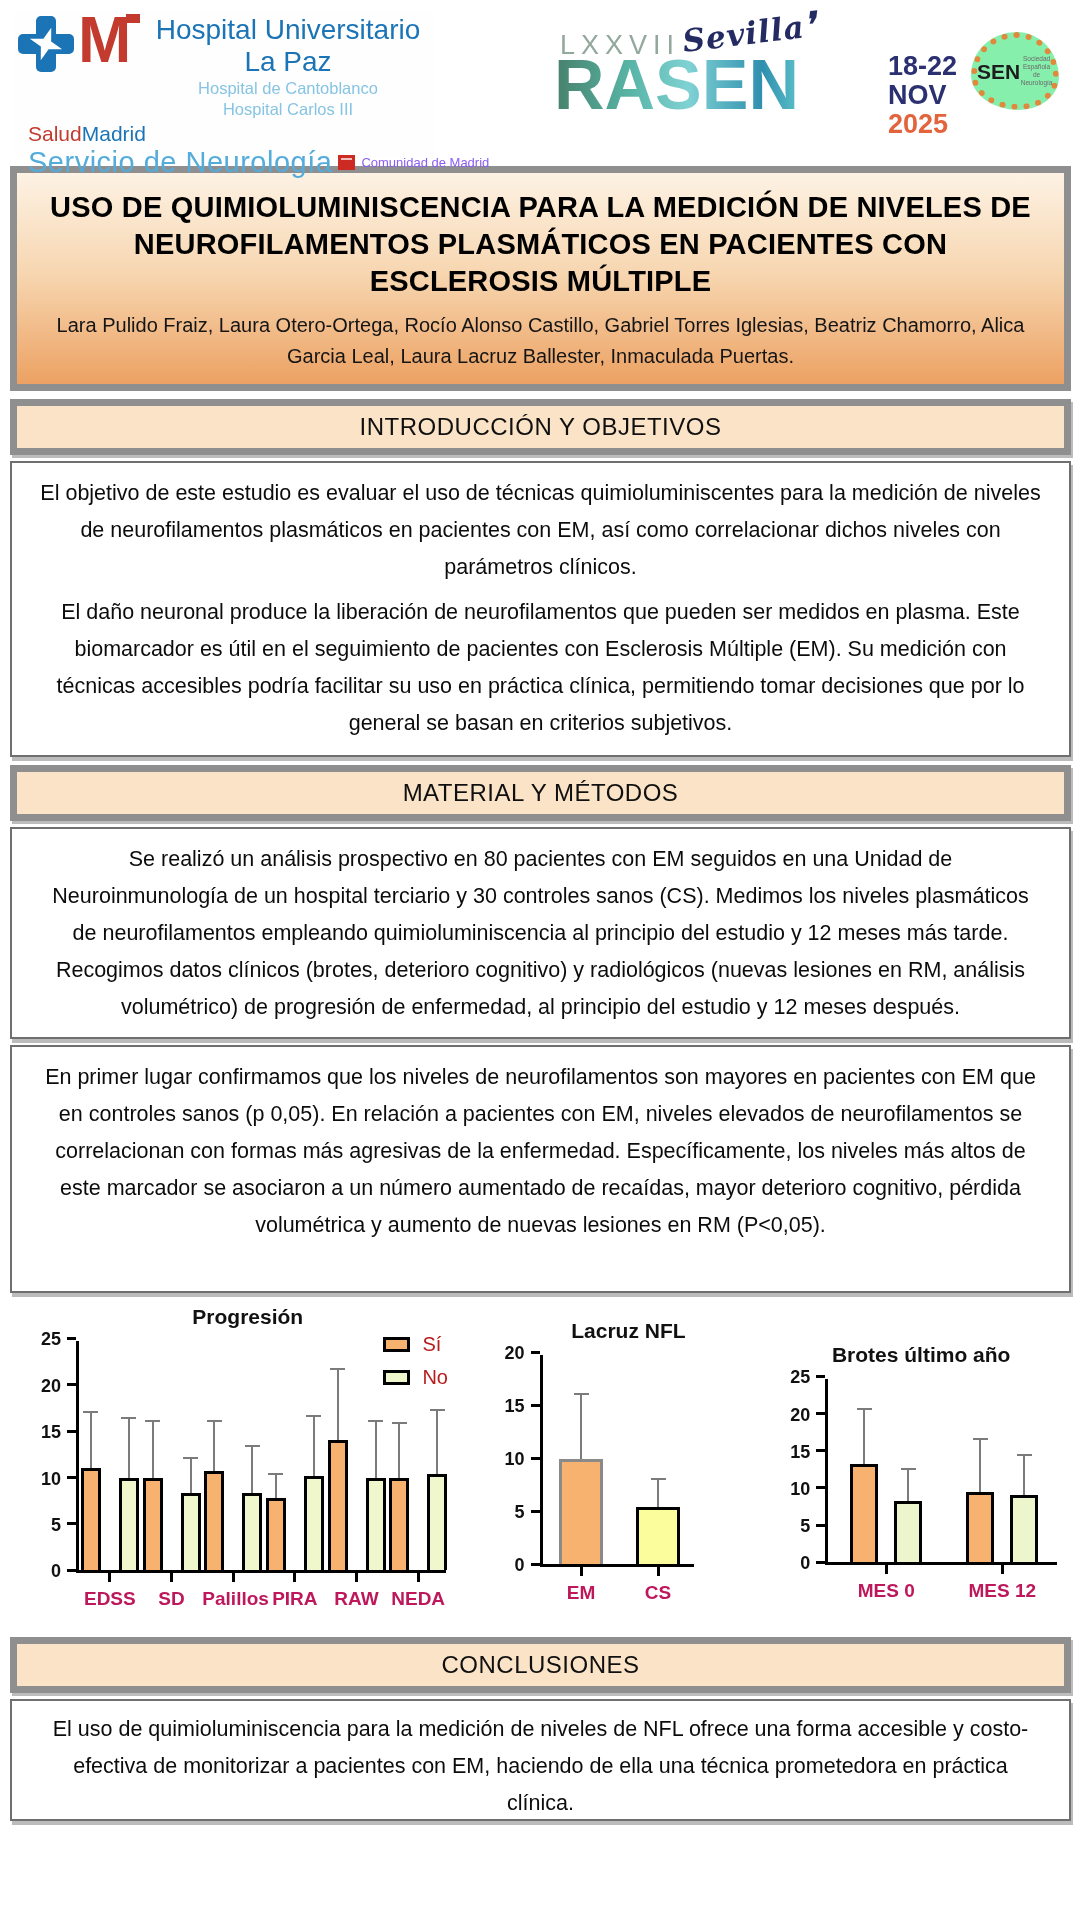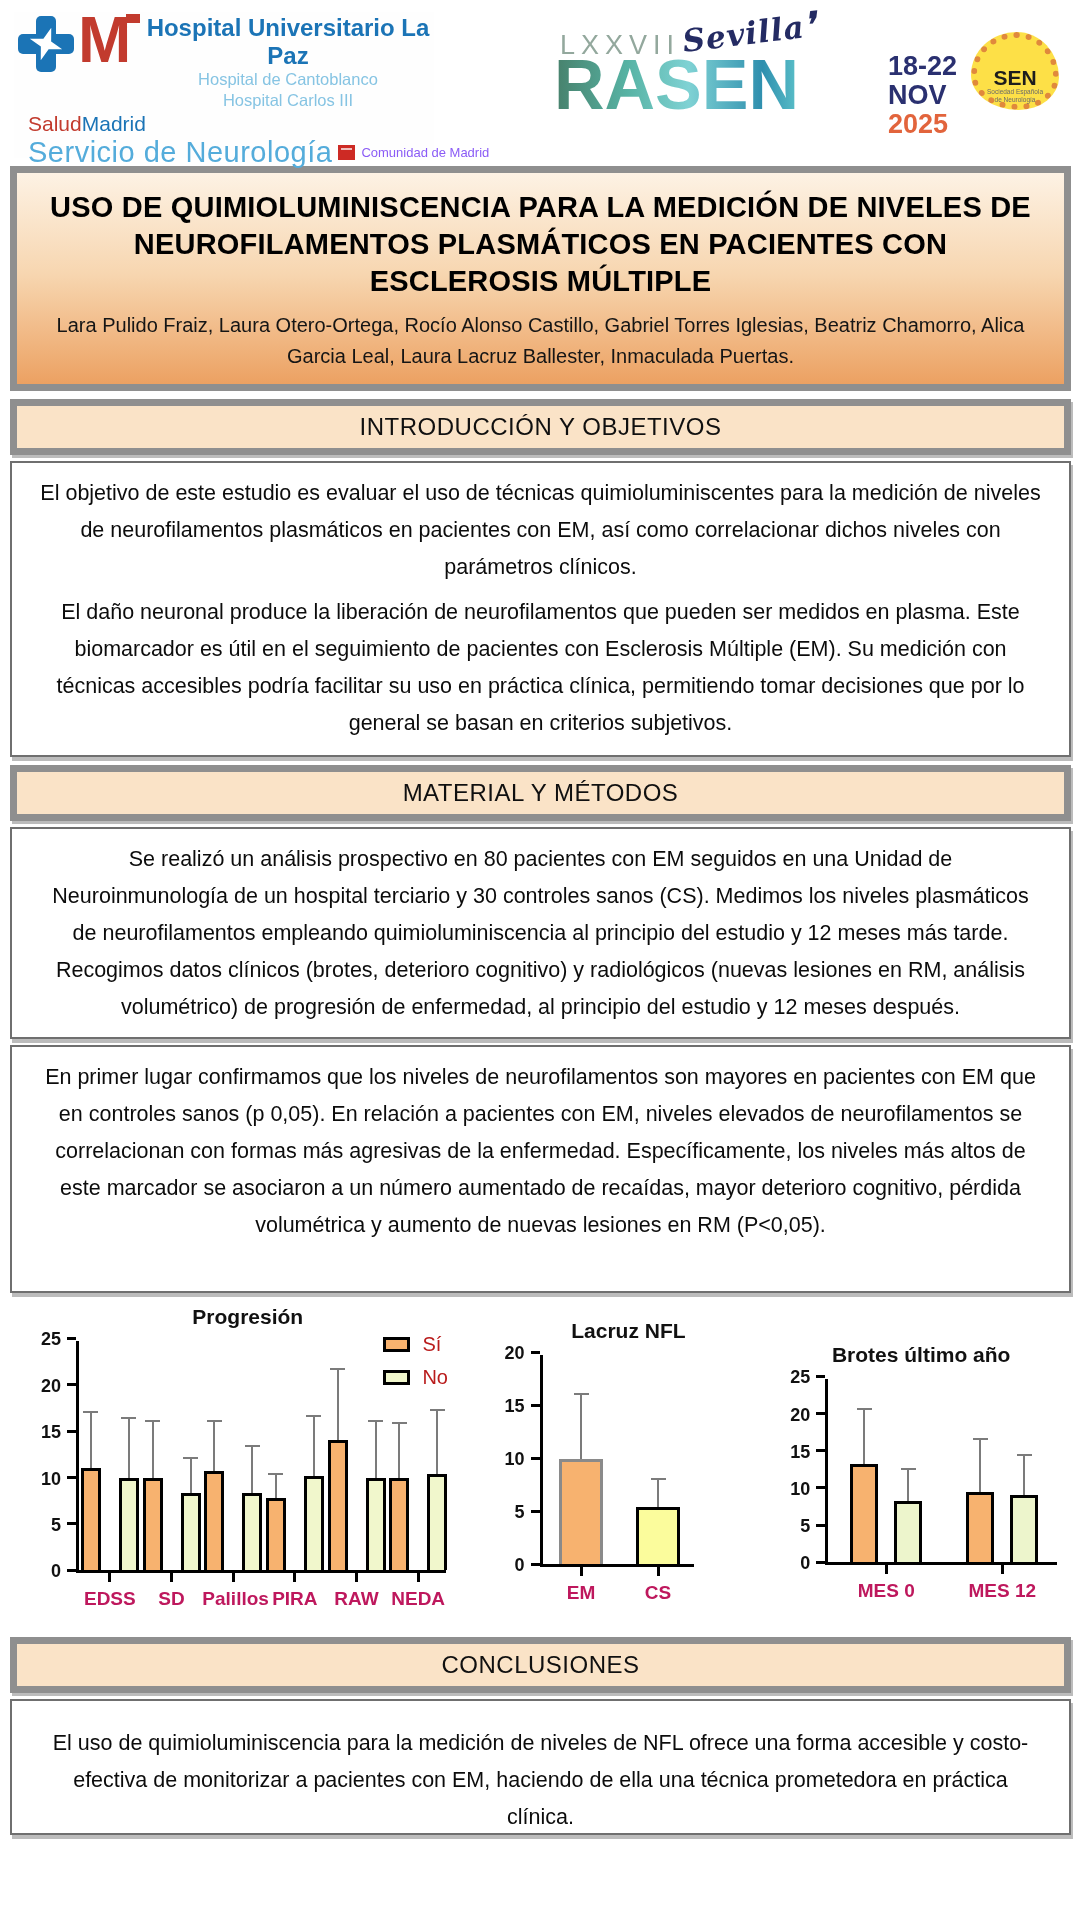--- a/index.html
+++ b/index.html
@@ -14,21 +14,21 @@
   .hosp-row1 { display:flex; align-items:flex-start; gap:8px; }
   .crossm { position:relative; width:120px; height:64px; flex:none; }
   .cross { position:absolute; left:0; top:2px; width:56px; height:56px; }
   .cross .v { position:absolute; left:18px; top:0; width:20px; height:56px; background:#1b74b6; border-radius:5px; }
   .cross .h { position:absolute; left:0; top:18px; width:56px; height:20px; background:#1b74b6; border-radius:5px; }
   .cross .star { position:absolute; left:11px; top:11px; width:34px; height:34px; background:#ffffff;
     clip-path:polygon(50% 0%, 62% 38%, 100% 50%, 62% 62%, 50% 100%, 38% 62%, 0% 50%, 38% 38%); transform:rotate(18deg); }
   .mletter { position:absolute; left:60px; top:-6px; font-size:64px; font-weight:800; color:#c23b2e; line-height:1; letter-spacing:-2px; }
   .mflag { position:absolute; left:108px; top:0; width:14px; height:9px; background:#c23b2e; }
   .hosp-names { text-align:center; flex:1; }
-  .hosp-main { color:#1b74b6; font-weight:700; font-size:24px; line-height:1.15; }
+  .hosp-main { color:#1b74b6; font-weight:400; font-size:28px; line-height:1.15; }
   .hosp-sub { color:#86c4e3; font-size:16.5px; line-height:1.25; }
   .salud-row { margin:2px 0 0 10px; font-size:21px; }
   .salud { color:#c23b2e; } .madrid { color:#1b74b6; }
   .servicio-row { display:flex; align-items:center; gap:6px; margin:0 0 0 10px; }
   .servicio { color:#54acdb; font-size:29px; letter-spacing:0.5px; white-space:nowrap; }
   .cam-flag { width:17px; height:15px; background:#cd2a24; display:inline-block; flex:none; position:relative; }
   .cam-flag::after { content:""; position:absolute; left:3px; top:3px; right:3px; height:2px; background:rgba(255,255,255,.7); }
   .cam-text { font-size:13px; font-weight:400; color:#8b5cf6; white-space:nowrap; }
   
   .congress-block { display:flex; align-items:flex-start; gap:14px; margin-top:4px; }
@@ -38,39 +38,39 @@
     background:linear-gradient(90deg,#47806b 0%, #57b3a4 30%, #7fd2d4 55%, #2f8fae 85%, #5bc0c9 100%);
     -webkit-background-clip:text; background-clip:text; color:transparent; line-height:1; }
   .sevilla { position:absolute; left:128px; top:-4px; font-family:"DejaVu Serif", serif; font-style:italic; font-weight:700;
     color:#242b63; font-size:31px; transform:rotate(-7deg); letter-spacing:1px; }
   .sevilla::after { content:"❜"; color:#242b63; font-size:34px; }
   .dates { margin-top:36px; line-height:1.08; font-weight:600; }
   .d-range, .d-month { color:#2a3070; font-size:27px; }
   .d-year { color:#e2643c; font-size:27px; }
   .sen-block { width:96px; margin-top:16px; position:relative; text-align:center; }
   .sen-brain { width:88px; height:78px; border:6px dotted #e0893c; border-radius:52% 48% 46% 54%/55% 58% 42% 45%;
-    display:flex; flex-direction:column; align-items:center; justify-content:flex-end; background:#fde047; }
+    display:flex; flex-direction:row; align-items:center; justify-content:flex-end; background:#86efac; }
   .sen-acronym { font-size:21px; font-weight:800; color:#1d1d1d; line-height:1; }
   .sen-sub { font-size:6.5px; color:#6a6a6a; line-height:1.2; width:62px; }
   
   .title-box { margin:8px 10px 0; border:7px solid #8f8f8f;
     background:linear-gradient(180deg,#fdf2e4 0%, #f7d6b0 48%, #eca162 100%);
     text-align:center; padding:16px 28px 12px; }
   .poster-title { font-size:29px; font-weight:800; color:#000; line-height:1.28; letter-spacing:0.2px; }
   .poster-authors { margin-top:10px; font-size:20px; color:#151515; line-height:1.55; }
   
   .band { margin:8px 10px 0; border:7px solid #8f8f8f; background:#fae3c7; text-align:center;
     font-size:24px; color:#101010; padding:7px 0; box-shadow:2px 3px 0 #bcbcbc; letter-spacing:0.5px; }
   .box { margin:6px 10px 0; border:2px solid #6f6f6f; background:#fff; padding:12px 26px 0;
     text-align:center; font-size:21.5px; line-height:37px; color:#0c0c0c; overflow:hidden; box-shadow:2px 4px 0 #bcbcbc; }
   .box p + p { margin-top:8px; }
   .intro-box { height:296px; }
   .methods-box { height:212px; }
   .results-box { height:248px; }
-  .concl-box { height:136px; padding-top:24px; }
+  .concl-box { height:122px; padding-top:10px; }
   
   .charts-row { display:flex; padding:12px 10px 0 22px; height:336px; }
   .chart { position:relative; }
   .chart-1 { width:452px; }
   .chart-2 { width:286px; margin-left:12px; margin-top:14px; }
   .chart-3 { width:300px; margin-top:38px; }
   .chart-title { text-align:center; font-weight:800; font-size:21px; color:#111; margin-bottom:12px; }
   .chart-area { position:relative; margin-left:54px; }
   .plot { position:relative; border-left:3px solid #000; border-bottom:3px solid #000; }
   .ytick { position:absolute; left:-12px; width:9px; height:3px; background:#000; }

